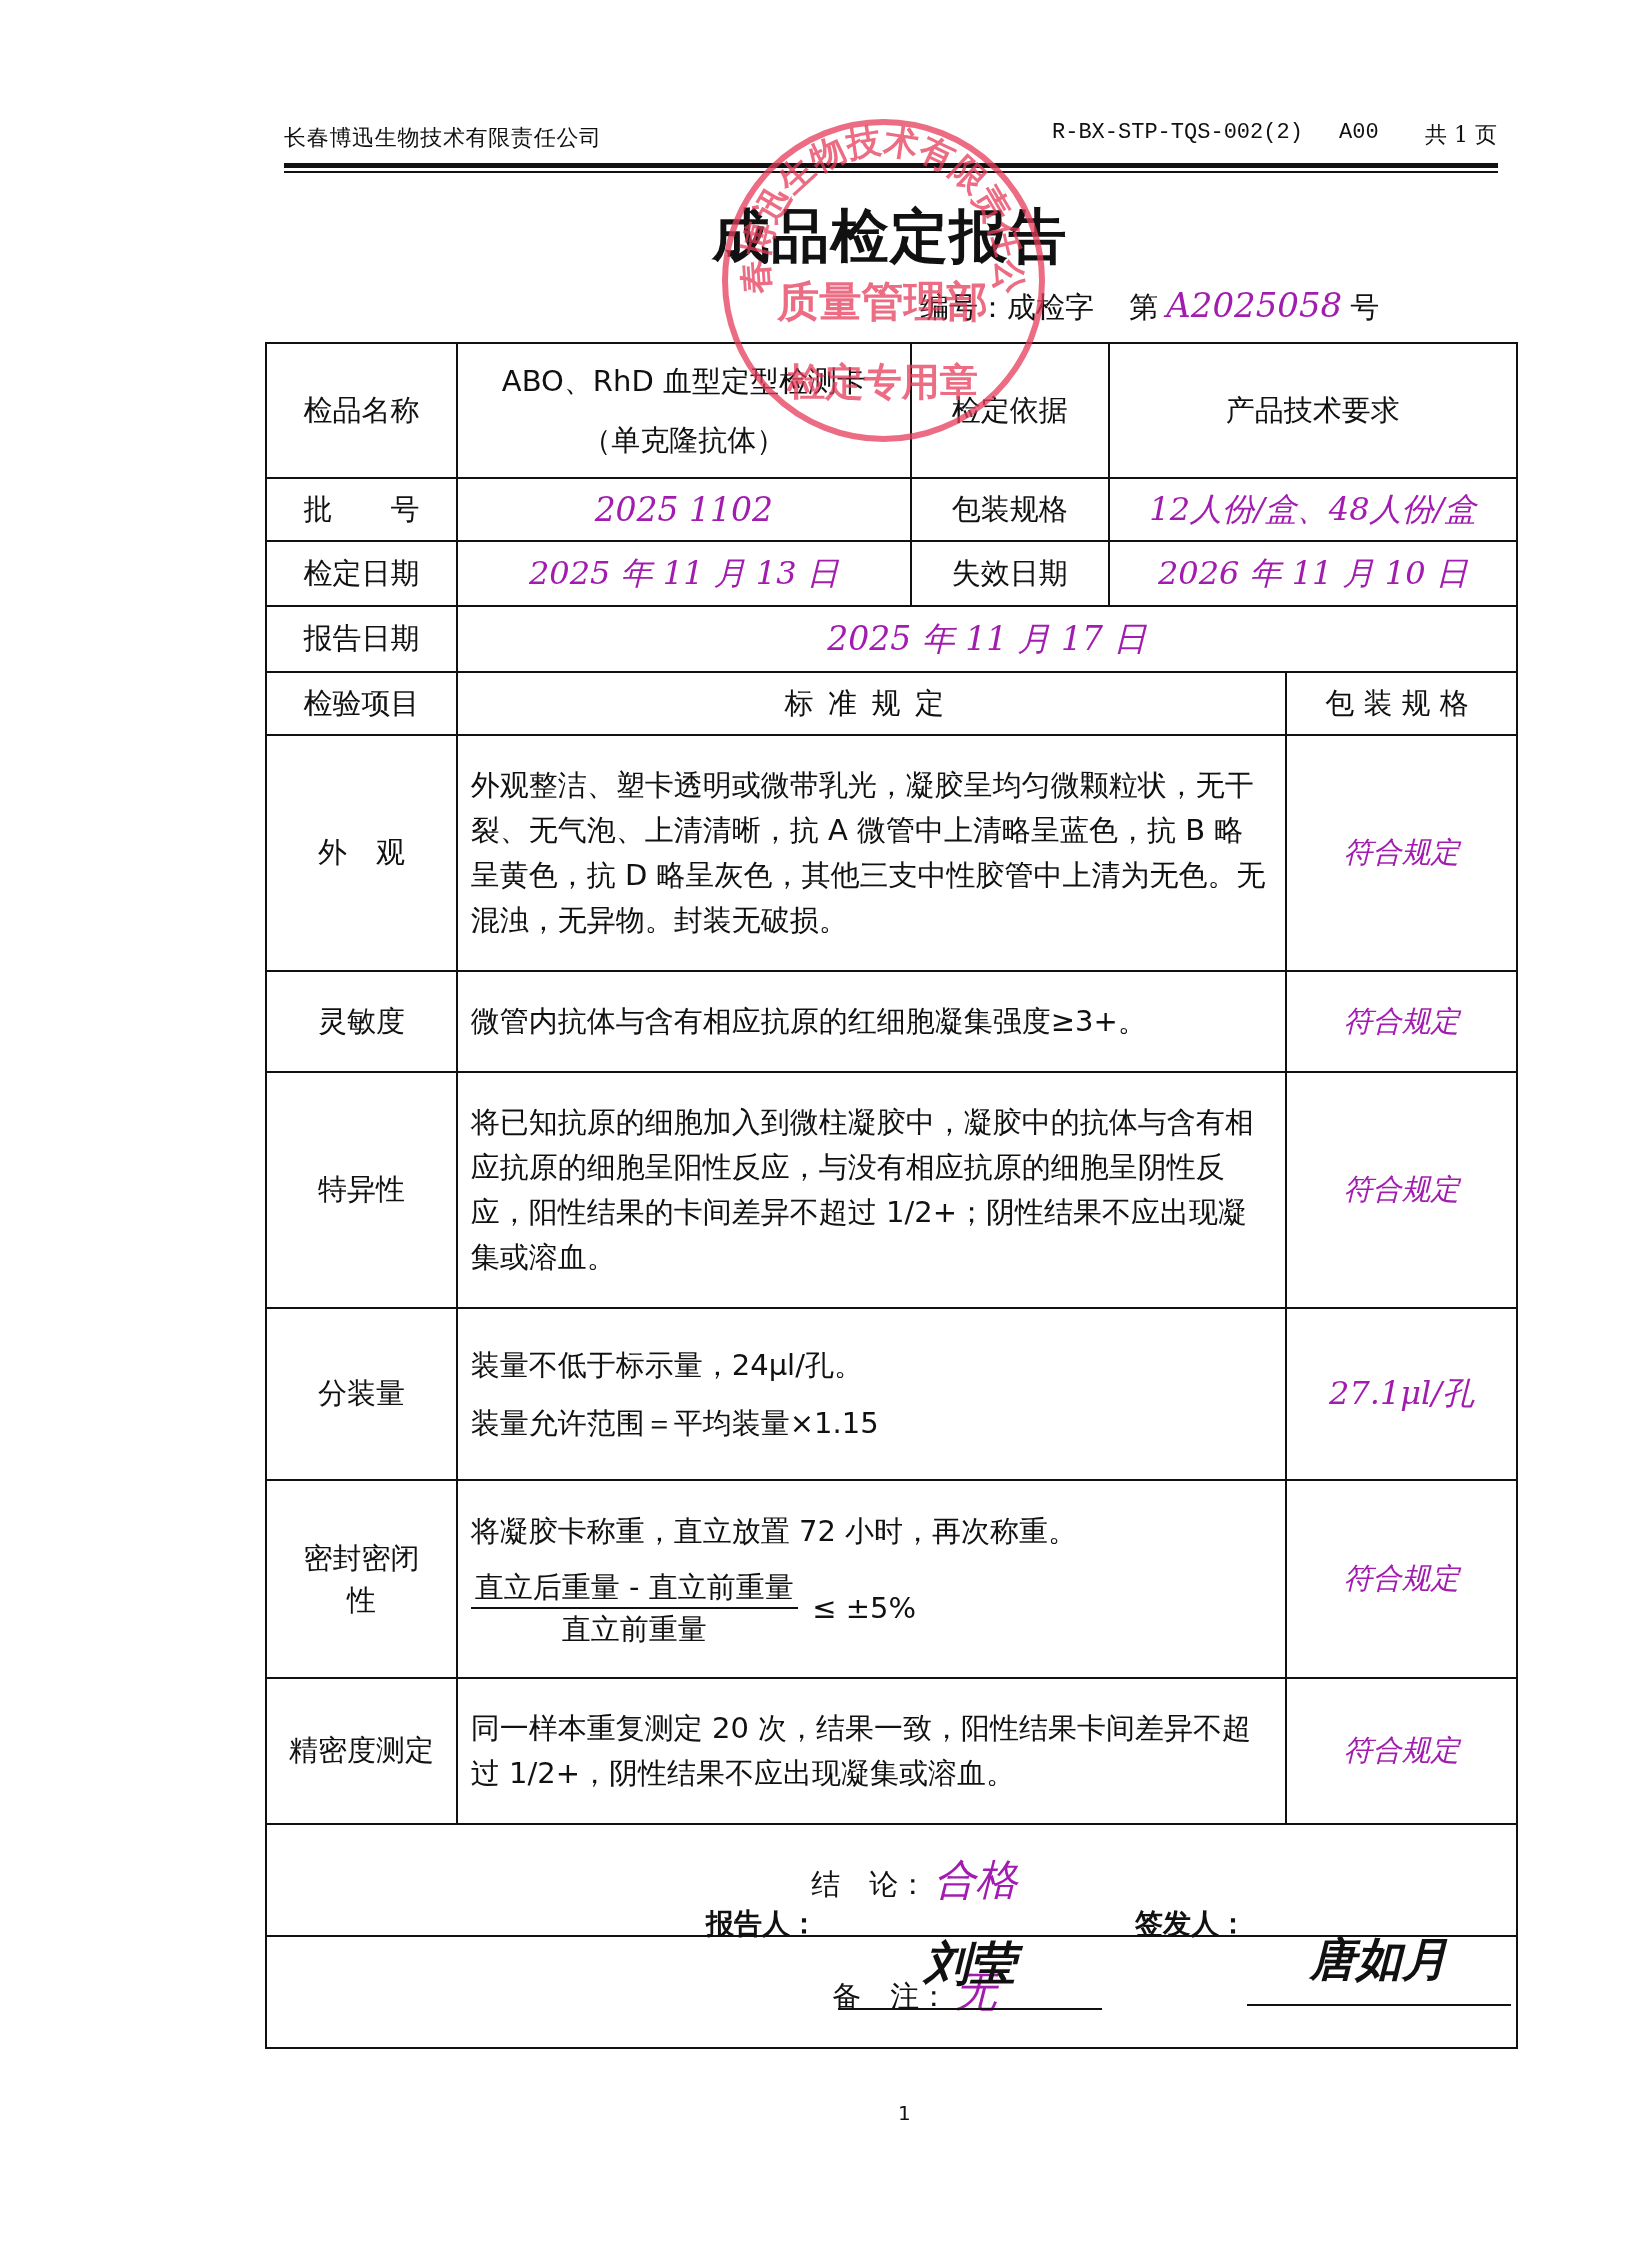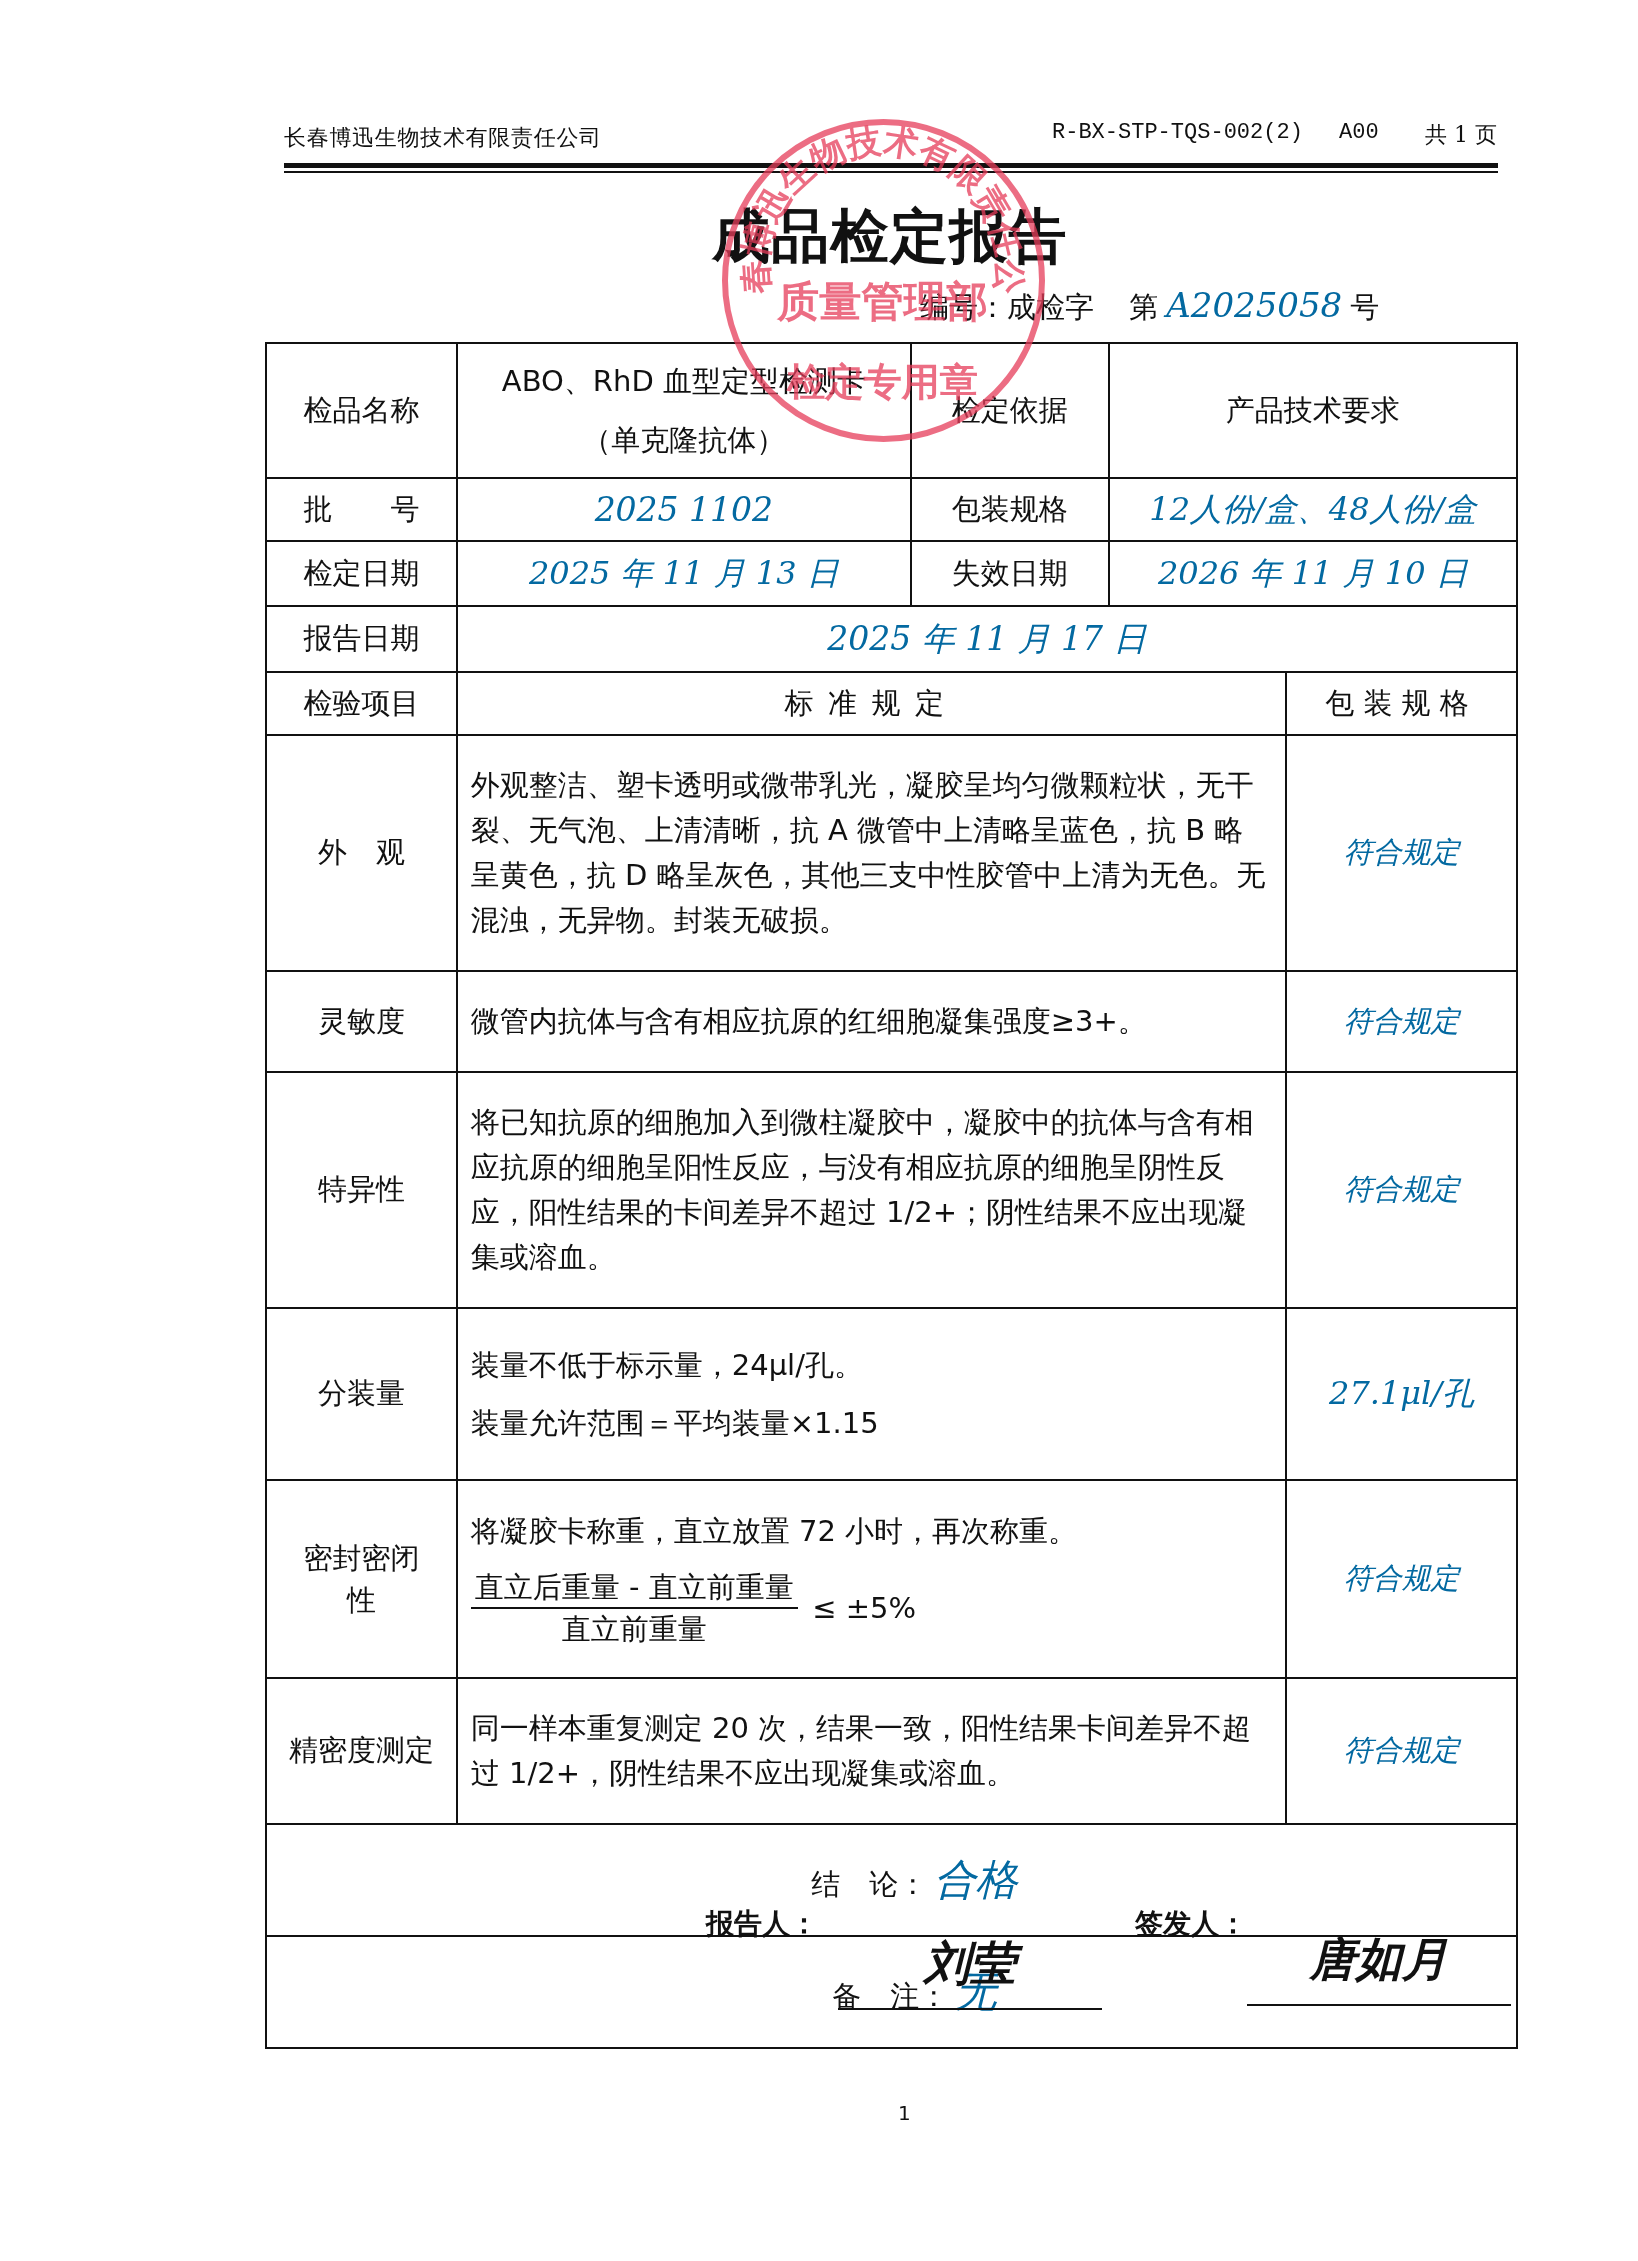--- a/index.html
+++ b/index.html
@@ -15,21 +15,21 @@
   .hr-thin { position: absolute; left: 284px; top: 171px; width: 1214px; height: 2px; background: #111; }
 
   .title { position: absolute; left: 712px; top: 198px; font-family: "DejaVu Sans", sans-serif; font-size: 58px; font-weight: bold; letter-spacing: 1.3px; }
   .serial { position: absolute; left: 920px; top: 285px; font-size: 29px; }
   .serial .hw { font-family: "DejaVu Serif", serif; font-style: italic; font-size: 34px; margin: 0 8px; }
 
   table.main { position: absolute; left: 265px; top: 342px; width: 1253px; border-collapse: collapse; }
   table.main td { border: 2.6px solid #111; font-size: 29px; vertical-align: middle; }
   .lbl { text-align: center; width: 191px; }
   .cell-center { text-align: center; }
-  .hw { font-family: "DejaVu Serif", serif; font-style: italic; color: #0369a1; }
+  .hw { font-family: "DejaVu Serif", serif; font-style: italic; color: #a21caf; }
   .std { padding: 27px 13px; line-height: 45px; font-size: 28px; text-align: left; margin-left: 11px; }
   .res { width: 231px; text-align: center; font-size: 37px; }
   .spaced { letter-spacing: 14.5px; }
   .frac { display: inline-block; vertical-align: middle; text-align: center; }
   .frac .num { border-bottom: 2px solid #111; padding: 0 4px; line-height: 40px; }
   .frac .den { line-height: 40px; }
   .summary { padding-left: 46px; font-size: 29px; height: 112px; text-align: center; }
   .summary .hw { font-size: 42px; margin-left: 6.6px; }
 
   .sigs { position: absolute; left: 706px; top: 1885px; width: 811px; height: 79px; font-size: 28px; font-weight: bold; }

